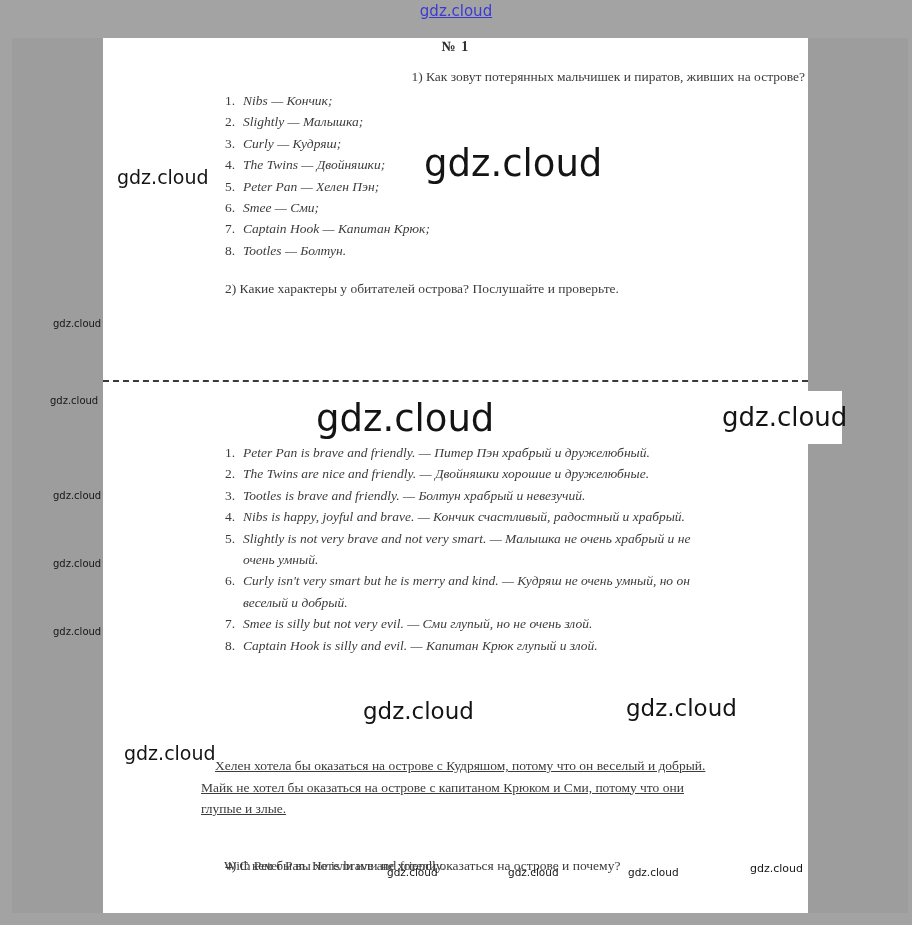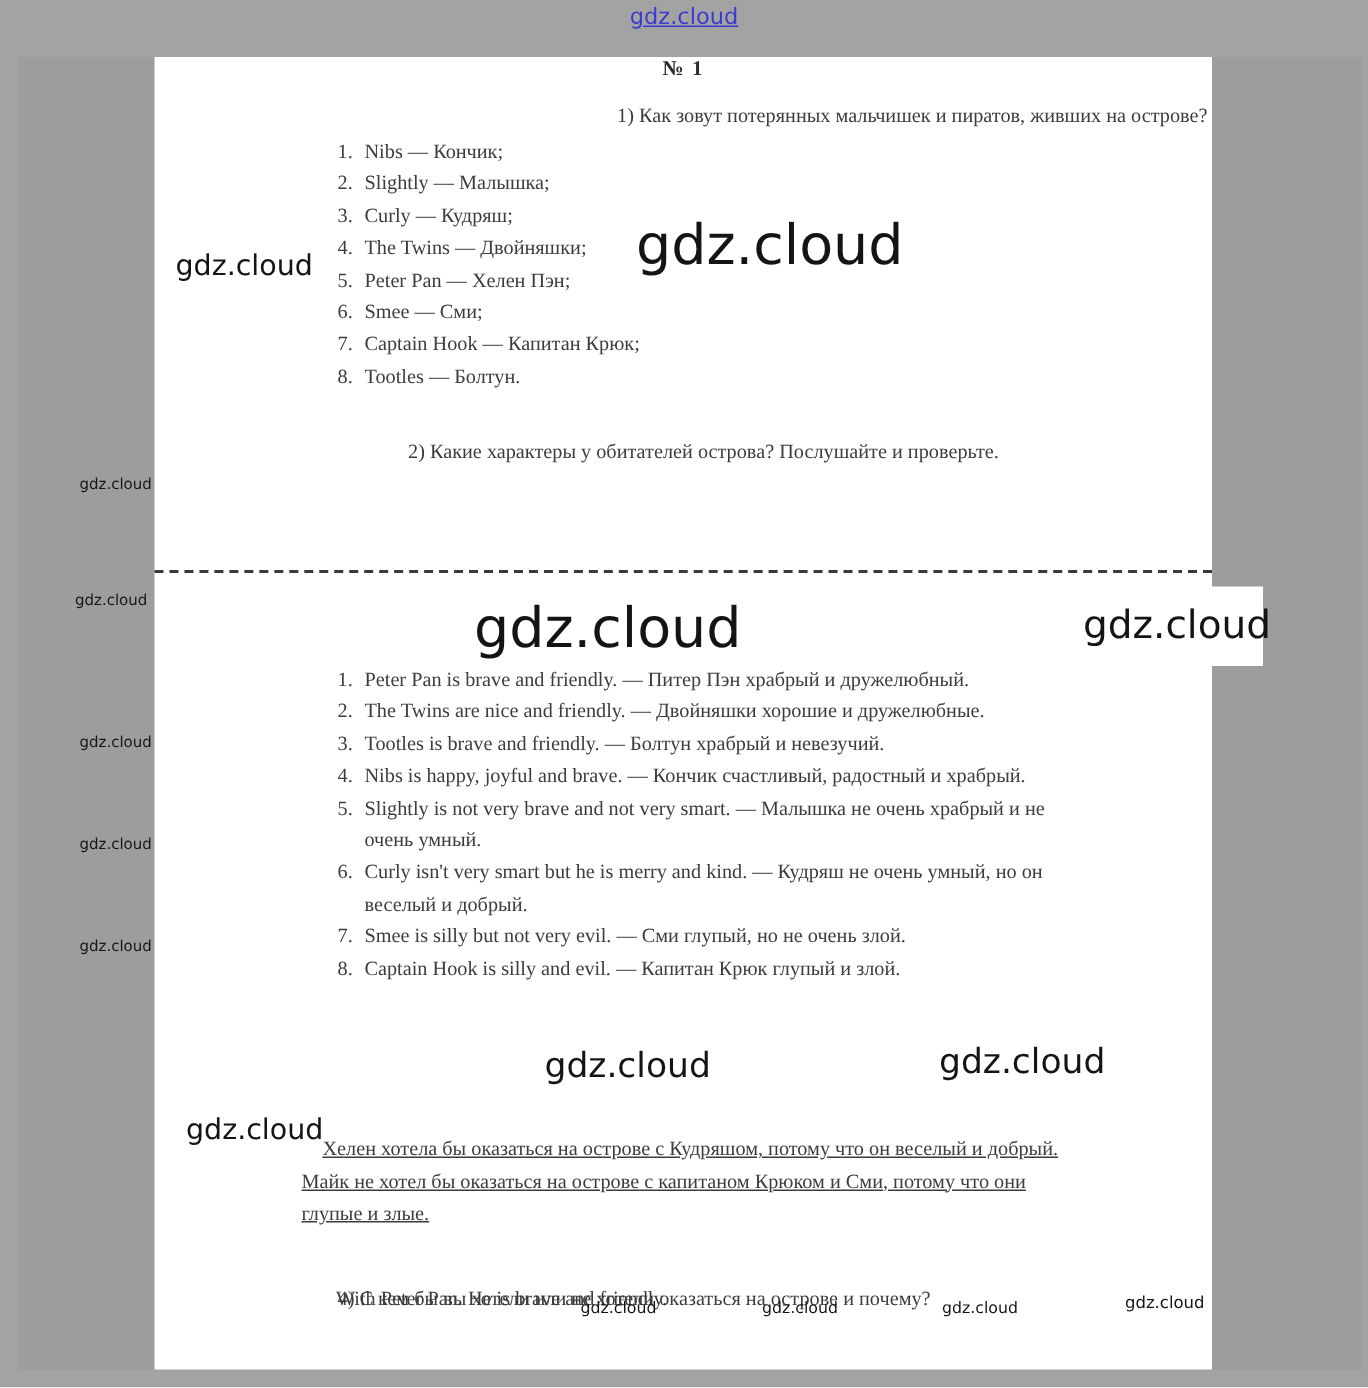--- a/index.html
+++ b/index.html
@@ -12,30 +12,30 @@
   .bar-right { left:808px; width:100px; }
 
   .page { position:absolute; left:103px; top:38px; width:705px; height:875px; background:#fff;
           color:#3c3c3c; font-size:13.5px; }
 
   .heading { position:absolute; top:1px; left:0; width:100%; text-align:center;
              font-weight:bold; font-size:14px; color:#2d2d2d; letter-spacing:1px; }
 
   .q { position:absolute; padding-left:18px; text-indent:-18px; line-height:21.5px; }
   .q1 { top:28px;  left:122px; width:580px;text-align:right; }
-  .q2 { top:252px; left:122px; width:590px;margin-left:47px; }
+  .q2 { top:240px; left:122px; width:590px; }
   .q3 { top:688px; left:122px; width:478px; }
   .q4 { top:817px; left:122px; width:590px; }
 
   .list { position:absolute; }
   .list1 { top:52px;  left:122px; width:430px; }
   .list2 { top:404px; left:122px; width:488px; }
   .li { display:flex; line-height:21.4px; }
   .num { width:18px; flex:0 0 18px; }
-  .txt { flex:1 1 auto; }
+  .txt { flex:1 1 auto;font-style:italic; }
 
   .dash { position:absolute; top:342px; left:0; width:705px; height:0;
           border-top:2px dashed #3a3a3a; }
 
   .para { position:absolute; top:717px; left:98px; width:524px; line-height:21.5px; text-indent:14px;text-decoration:underline; }
   .ans4 { position:absolute; top:817px; left:98px; width:560px; line-height:21.5px;margin-left:23px; }
 
   .wm { position:absolute; font-family:"DejaVu Sans", sans-serif; color:#141414; white-space:nowrap; }
   .wm-top { left:0; top:2px; width:100%; text-align:center; font-size:15px; color:#3a3ad2;
             text-decoration:underline; cursor:pointer; }

